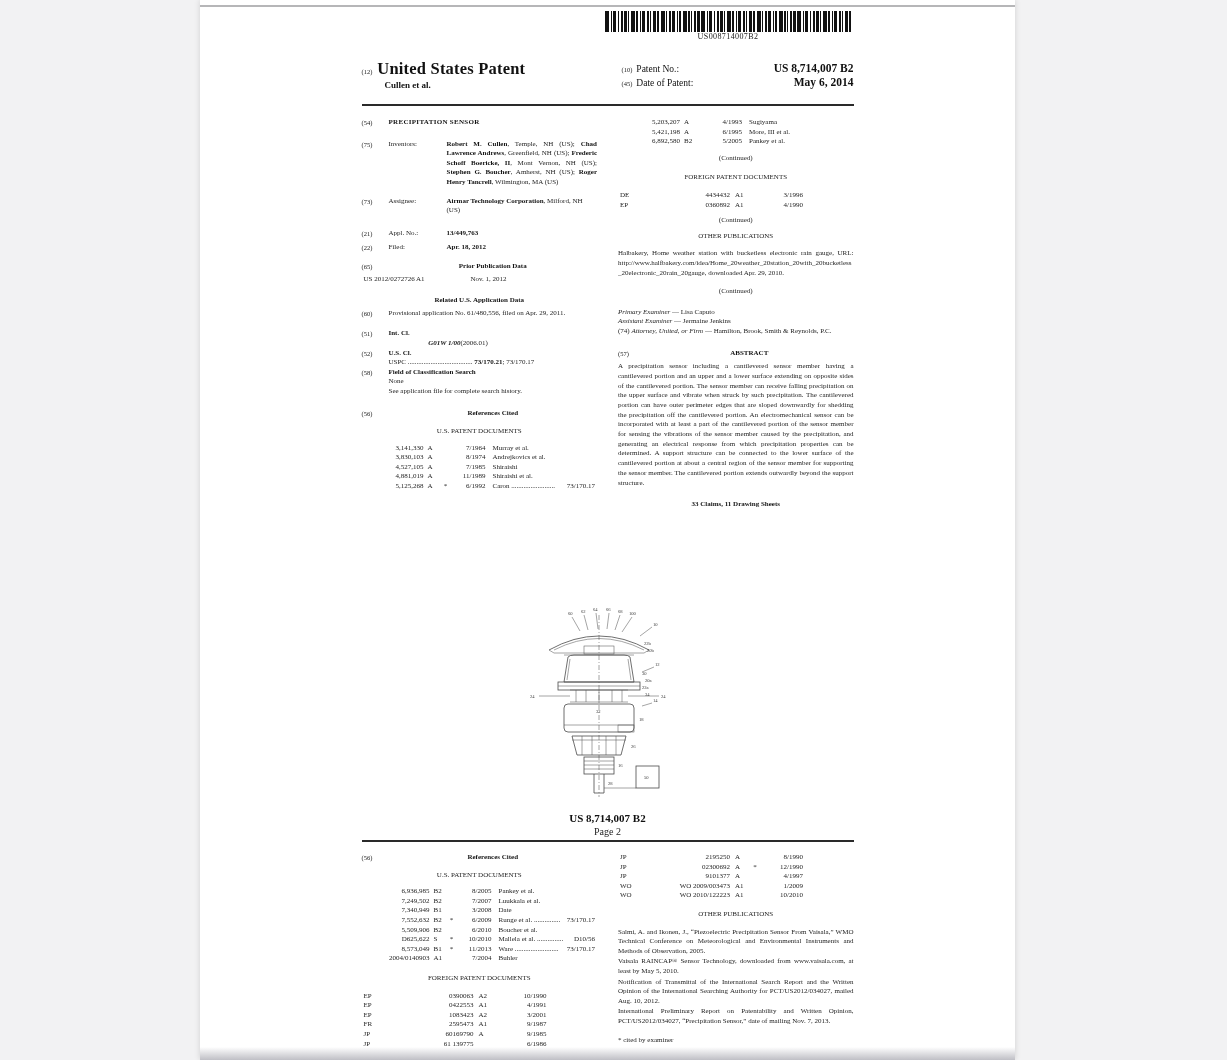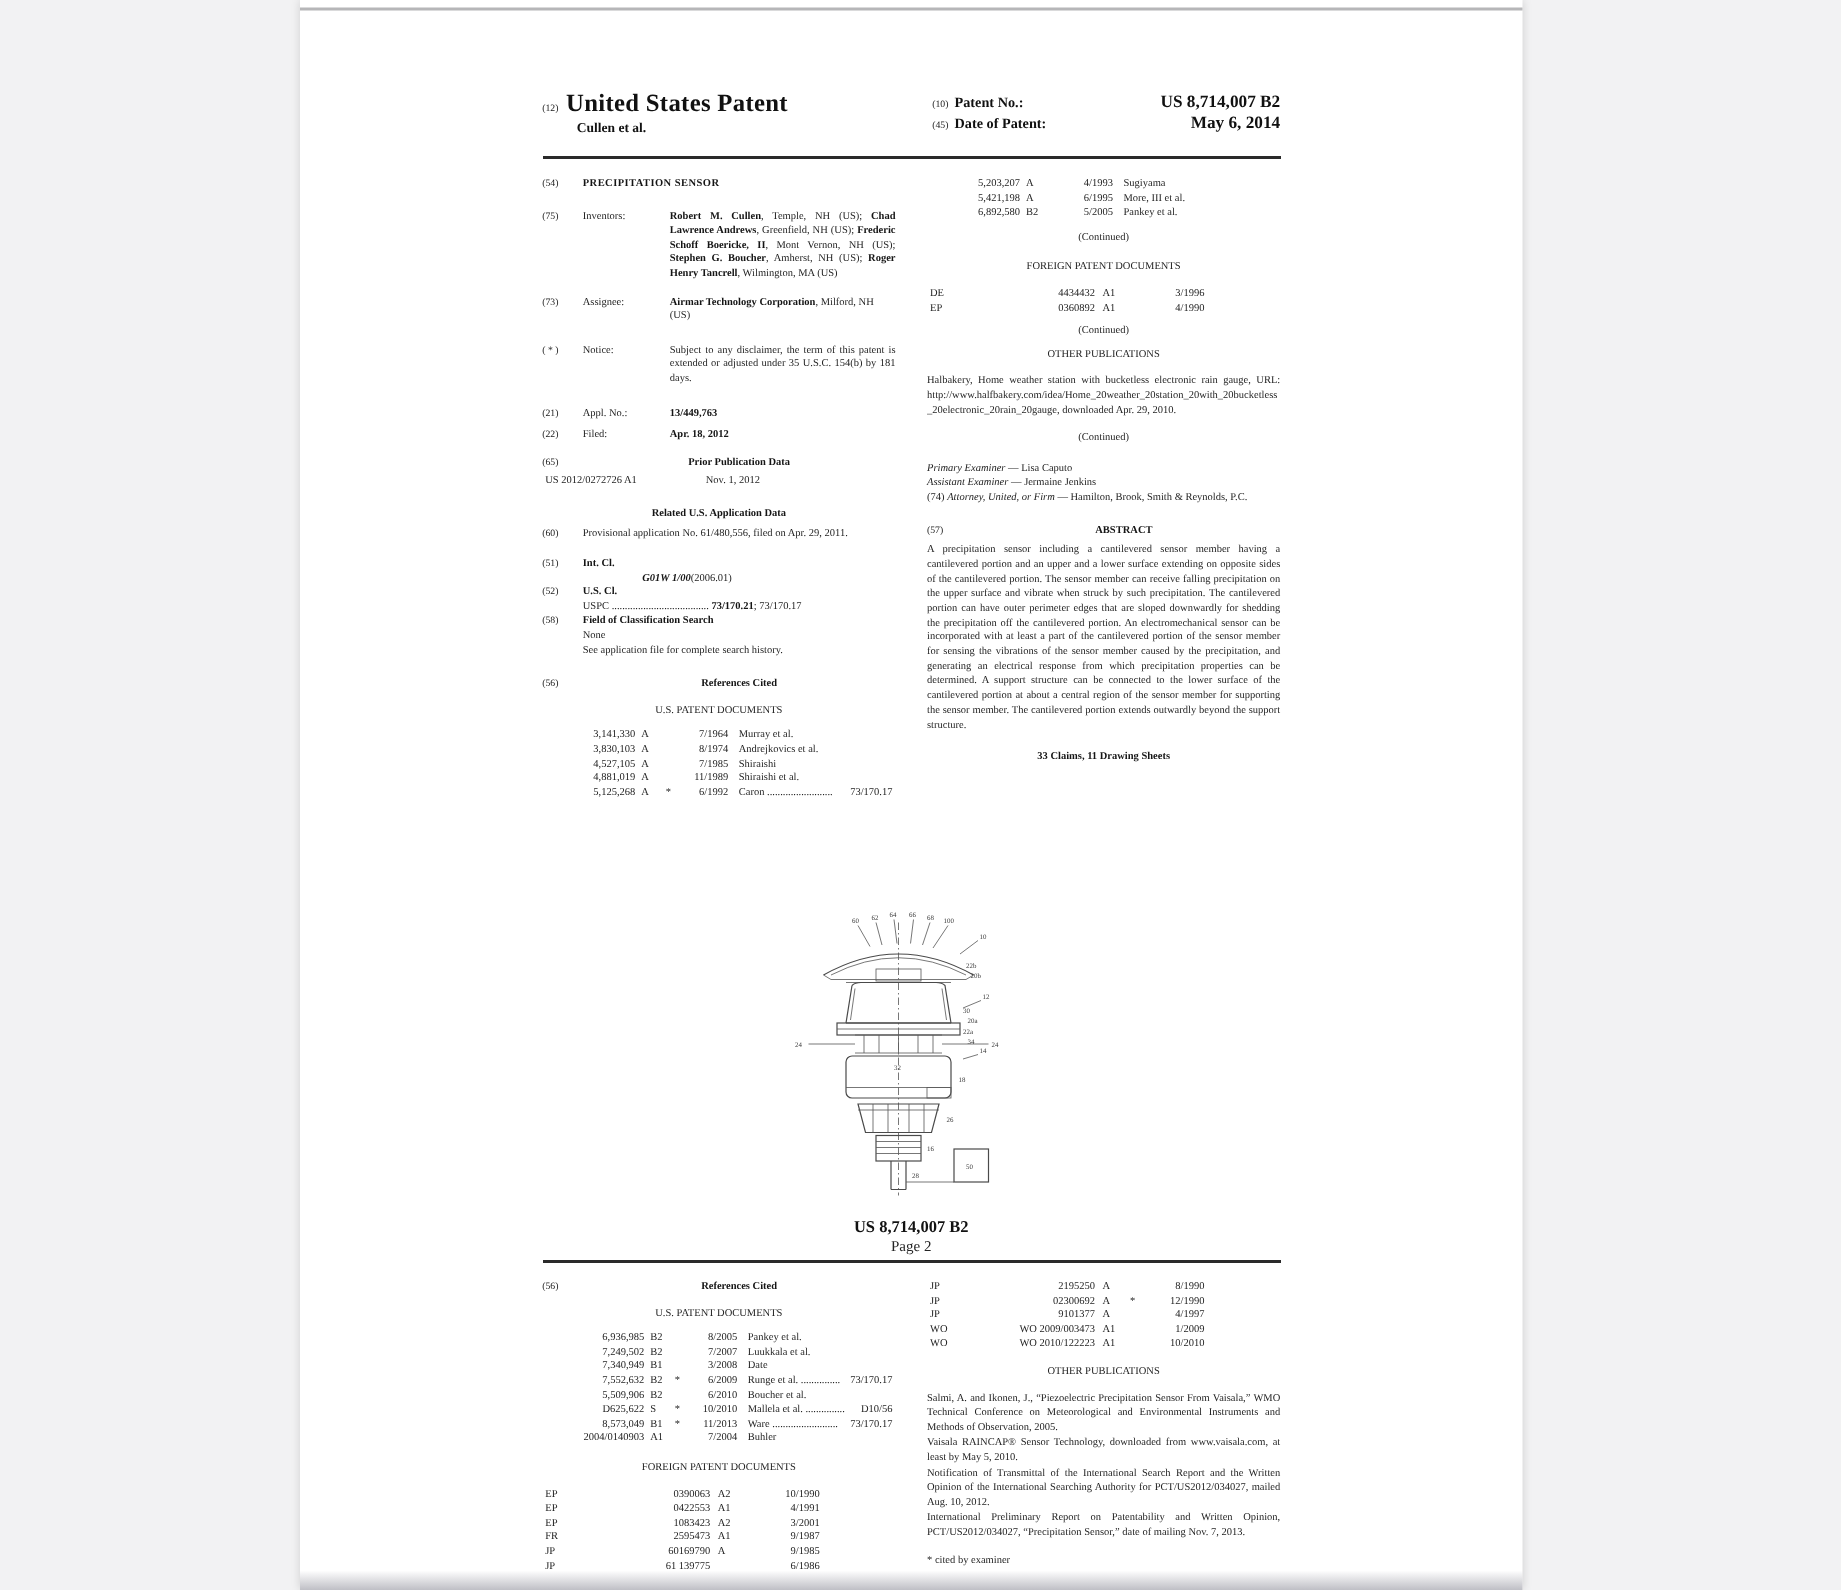--- a/index.html
+++ b/index.html
@@ -17,21 +17,21 @@
 
   
   .header{position:absolute;top:52px;left:0;right:0;display:flex;justify-content:space-between;}
   .code{font-size:6.5px;color:#1a1a1a;}
   .line1{display:flex;align-items:baseline;gap:5px;}
   .big{font-size:16.5px;font-weight:bold;color:#111;letter-spacing:.2px;}
   .byline{font-weight:bold;font-size:9px;margin:1px 0 0 23px;color:#111;}
   .h-right{width:232px;padding-top:3px;}
   .h-row{display:flex;align-items:baseline;line-height:13px;}
   .h-row .code{margin-right:4px;}
-  .h-lab{font-weight:bold;font-size:9.5px;color:#111;}
+  .h-lab{font-weight:normal;font-size:9.5px;color:#111;}
   .h-val{font-weight:bold;font-size:11.5px;margin-left:auto;color:#111;}
   .rule1{position:absolute;top:97px;left:0;right:0;height:2px;background:#2a2a2a;}
 
   
   .cols1{position:absolute;top:111px;left:0;right:0;display:flex;gap:21px;}
   .cols2{position:absolute;top:846px;left:0;right:0;display:flex;gap:21px;}
   .col{width:236px;font-size:7px;line-height:9.6px;}
   .b{font-weight:bold;color:#151515;}
   .i{font-style:italic;}
   .bi{font-weight:bold;font-style:italic;color:#151515;text-align:right;}
@@ -84,20 +84,26 @@
         background:linear-gradient(to bottom,rgba(195,195,200,0),rgba(184,184,191,.9));}
 </style>
 </head>
 <body>
 
 <div class="canvas">
   <div class="paper">
     <div class="topline"></div>
     <div class="content">
 
+      <div class="barcode-wrap">
+        <svg width="247" height="21" viewBox="0 0 247 21">
+          <path d="M0,10.5 H247" stroke="#111" stroke-width="21" stroke-dasharray="4 2 1 1 3 2 1 2 2 1 3 1 1 2 4 1 2 2 1 1 3 2 2 1 1 2 3 1 2 2 4 1 1 2 2 1 3 2 1 1 2 2 4 1 2 1 1 2 2 1 3 1"></path>
+        </svg>
+        <div class="barcode-num">US008714007B2</div>
+      </div>
 
       <div class="header">
         <div class="h-left">
           <div class="line1">
             <span class="code">(12)</span>
             <span class="big">United States Patent</span>
           </div>
           <div class="byline">Cullen et al.</div>
         </div>
         <div class="h-right">
@@ -132,27 +138,20 @@
           </div>
 
           <div class="item mb13">
             <span class="code">(73)</span>
             <span class="lab">
               <span>Assignee:</span>
               <span><span class="b">Airmar Technology Corporation</span><span>, Milford, NH (US)</span></span>
             </span>
           </div>
 
-          <div class="item mb13">
-            <span class="code">( * )</span>
-            <span class="lab">
-              <span>Notice:</span>
-              <span class="just">Subject to any disclaimer, the term of this patent is extended or adjusted under 35 U.S.C. 154(b) by 181 days.</span>
-            </span>
-          </div>
 
           <div class="item mb5">
             <span class="code">(21)</span>
             <span class="lab">
               <span>Appl. No.:</span>
               <span class="b">13/449,763</span>
             </span>
           </div>
 
           <div class="item mb9">

